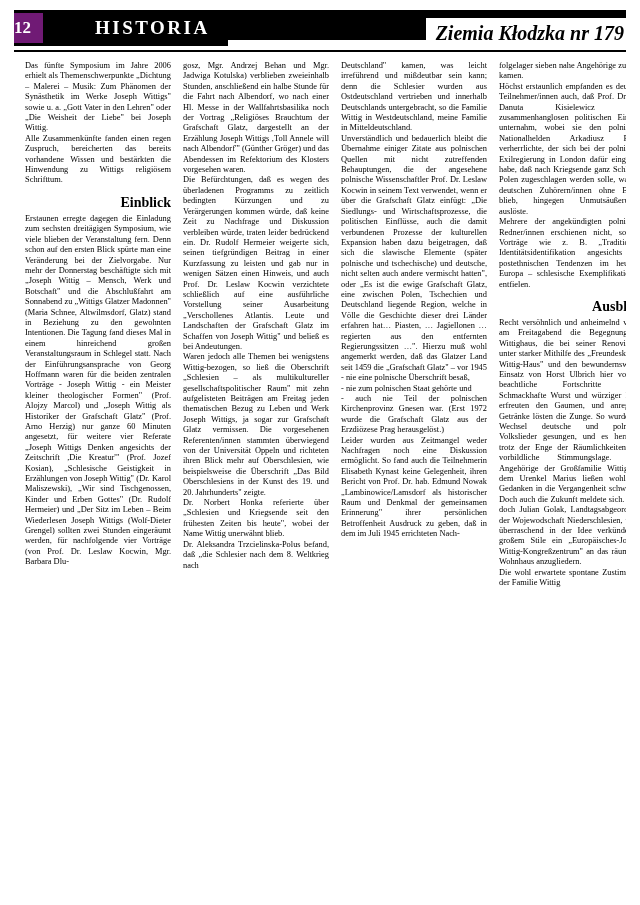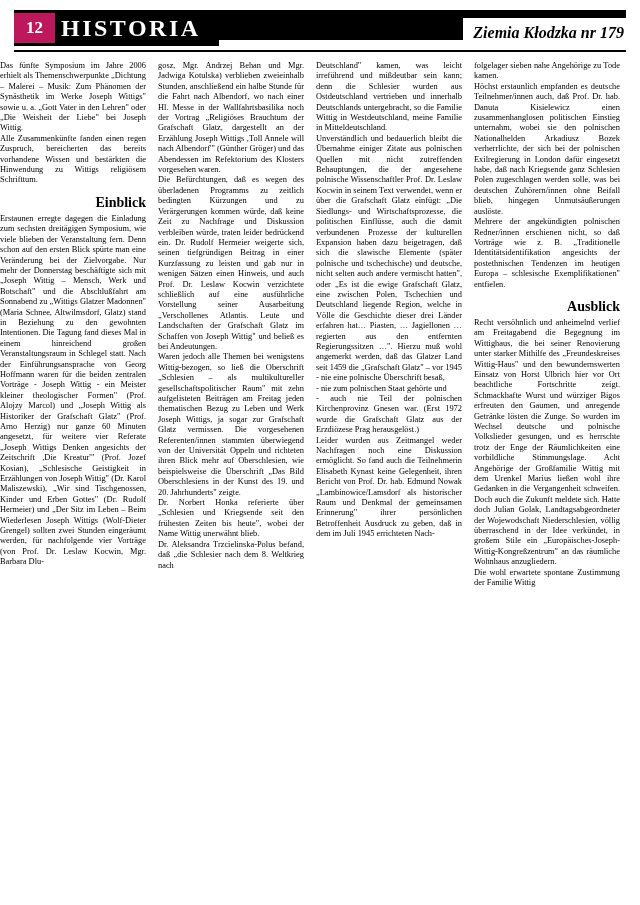--- a/index.html
+++ b/index.html
@@ -29,66 +29,67 @@
   .masthead-left {
     display: flex;
     align-items: center;
     background: #000000;
     color: #ffffff;
     padding: 0 0 0 0;
     flex: 0 0 auto;
   }
   .page-number {
     display: inline-block;
-    background: #be185d;
+    background: #701a75;
     color: #ffffff;
     font-family: "Liberation Serif", serif;
     font-size: 17px;
     font-weight: bold;
-    padding: 0 12px 0 12px;
+    padding: 0 12px 0 0;
     line-height: 30px;
   }
   .masthead-title {
     display: inline-block;
     background: #000000;
     color: #ffffff;
     font-family: "Liberation Serif", serif;
-    font-size: 24px;
+    font-size: 19px;
     font-weight: bold;
     letter-spacing: 2.5px;
     padding: 0 18px 0 6px;
     line-height: 30px;
+    margin-left: 46px;
   }
   .masthead-bar {
     flex: 1 1 auto;
     background: #000000;
     height: 30px;
   }
   .masthead-right {
     position: absolute;
     right: 14px;
     top: 8px;
     font-family: "Liberation Serif", serif;
     font-style: italic;
     font-weight: bold;
-    font-size: 16px;
+    font-size: 20px;
     background: #ffffff;
     padding: 0 2px 0 10px;
     line-height: 30px;
   }
   .rule {
     margin: 4px 14px 0 14px;
     border-top: 2px solid #000000;
   }
 
   
   .columns {
     display: flex;
     gap: 12px;
-    margin: 9px 14px 0 0;
+    margin: 9px 14px 0 25px;
     height: 828px;
     overflow: hidden;
   }
   .col {
     width: 146px;
     flex: 0 0 146px;
     font-size: 8.4px;
     line-height: 10.4px;
     text-align: justify;
     hyphens: auto;

